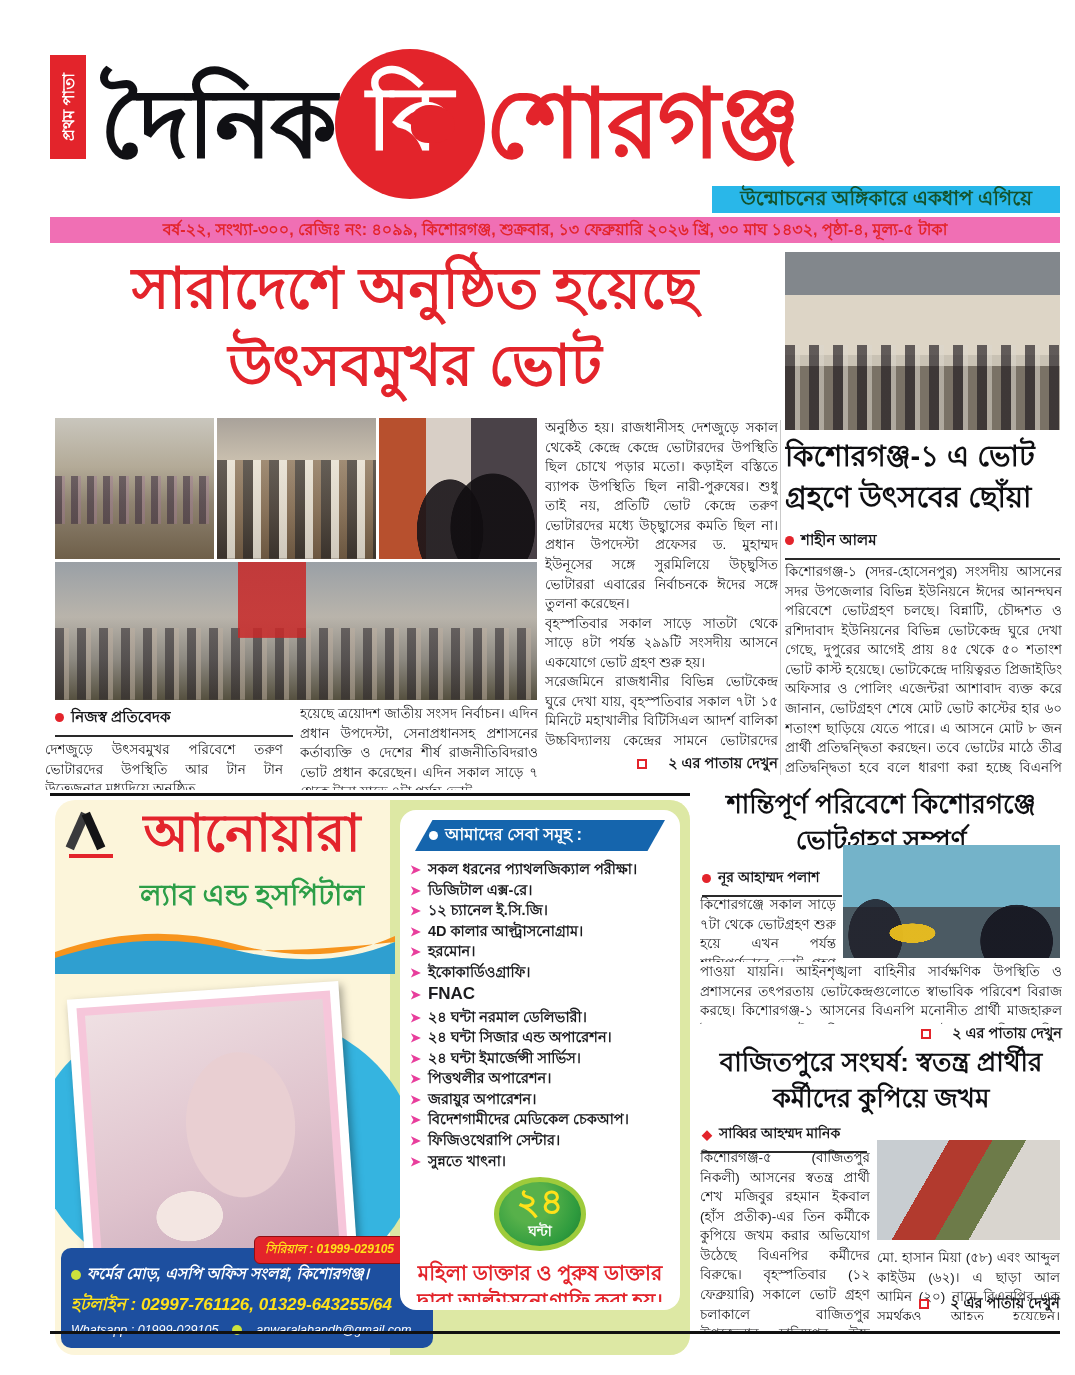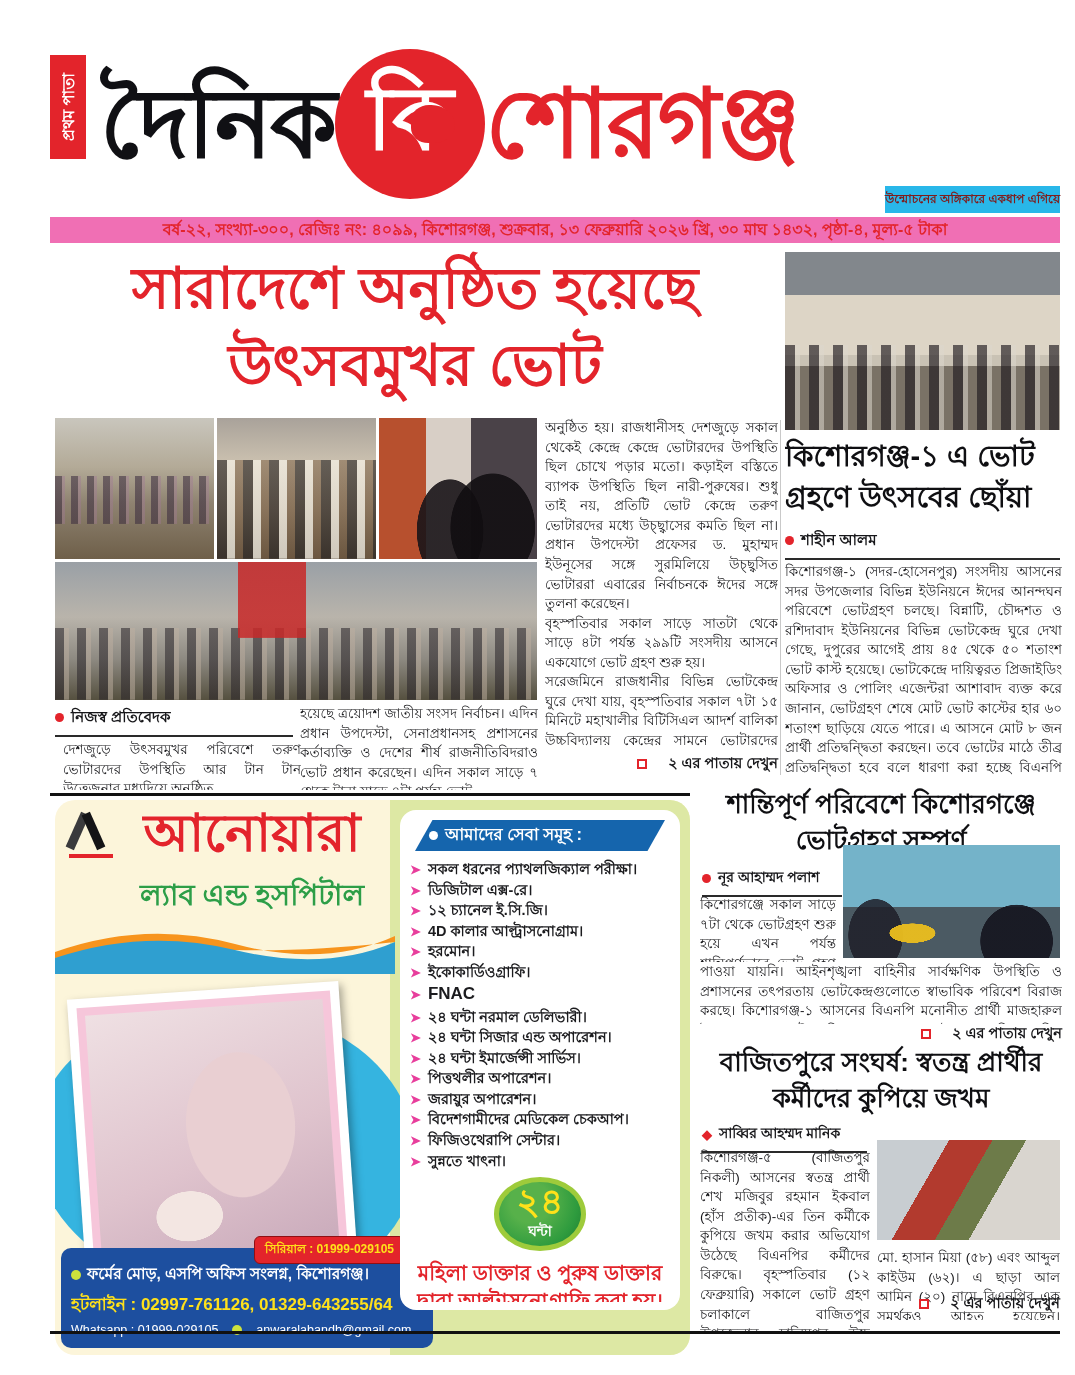--- a/index.html
+++ b/index.html
@@ -13,22 +13,22 @@
     display:flex; align-items:center; justify-content:center; font-size:16px; font-weight:bold;
     writing-mode:vertical-rl; transform:rotate(180deg); }
   .mast-title { left:100px; top:38px; width:870px; height:172px; display:flex; align-items:center;
     justify-content:flex-start; gap:0; overflow:hidden; }
   .t-black { font-size:96px; font-weight:bold; color:#101014; letter-spacing:-2px; line-height:1; }
   .t-circle { width:150px; height:150px; min-width:150px; border-radius:50%; background:#e3242b; color:#fff;
     display:flex; align-items:center; justify-content:center; font-size:88px; font-weight:bold; position:relative; }
   .map-blob { position:absolute; width:44px; height:38px; right:30px; top:56px; background:#e3242b;
     border-radius:46% 60% 52% 44%; }
   .t-red { font-size:96px; font-weight:bold; color:#e3242b; letter-spacing:-2px; line-height:1; }
-  .tagline { top:186px; right:15px; height:27px; background:#29b7e9; color:#7f1d1d; font-weight:bold;
-    font-size:12px; padding:3px 0; display:flex; align-items:center; }
+  .tagline { top:186px; right:15px; height:27px; background:#29b7e9; color:#14532d; font-weight:bold;
+    font-size:20px; padding:3px 28px; display:flex; align-items:center; }
   .dateline { top:217px; left:50px; right:15px; height:26px; background:#f06fb4; color:#e3242b;
     font-weight:bold; font-size:16px; display:flex; align-items:center; justify-content:center;
     white-space:nowrap; overflow:hidden; }
 
   
   .lead-head { top:250px; left:50px; width:730px; height:165px; color:#e3242b; font-weight:bold;
     text-align:center; font-size:57px; line-height:1.35; overflow:hidden; }
   .collage { top:418px; left:55px; width:482px; height:283px; }
   .collage .row { display:flex; gap:3px; }
   .ph { overflow:hidden; background-repeat:no-repeat; }
@@ -53,21 +53,21 @@
   .vrule { top:420px; left:780px; width:1px; height:355px; background:#c9c9c9; }
   p.body { font-size:13.5px; line-height:1.45; text-align:justify; white-space:pre-line; overflow:hidden; }
   .byline { display:flex; align-items:center; gap:7px; font-size:15px; font-weight:bold;
     border-bottom:2px solid #2a2a2a; padding-bottom:5px; }
   .dot { width:9px; height:9px; border-radius:50%; background:#e3242b; }
   .diamond { color:#e3242b; font-size:13px; line-height:1; }
   .cont { display:flex; align-items:center; justify-content:flex-end; gap:21px; font-weight:bold;
     font-size:14.5px; margin-top:4px; }
   .cont-box { width:10px; height:10px; border:2.5px solid #e3242b; background:#fff; }
   .lead-byline { top:705px; left:55px; width:238px; }
-  .lead-col1 { top:740px; left:63px; width:238px; height:50px; }
+  .lead-col1 { top:740px; left:45px; width:238px; height:50px; }
   .lead-col2 { top:704px; left:300px; width:238px; height:86px; }
   .hr-lead { top:793px; left:50px; width:640px; height:2.5px; background:#111; }
   .hr-bottom { top:1331px; left:50px; width:1010px; height:3px; background:#111; }
 
   
   .ph-school { top:252px; left:785px; width:275px; height:178px;
     background-image:repeating-linear-gradient(90deg, rgba(30,25,30,.65) 0 10px, rgba(220,215,205,.55) 10px 15px, rgba(0,0,0,0) 15px 24px),
       linear-gradient(180deg,#82878c 0 24%,#ddd5c6 24% 58%,#c9c2b4 58% 64%,#7a7266 64% 100%);
     background-size:100% 48%,100% 100%; background-position:0 100%,0 0; }
   .k1-head { top:436px; left:785px; width:280px; height:86px; font-size:29px; font-weight:bold;
@@ -115,21 +115,21 @@
   .ad-blob { position:absolute; left:-20px; top:205px; width:380px; height:290px; background:#35b4e0;
     border-radius:48% 52% 46% 54%; }
   .ad-photo-frame { position:absolute; left:22px; top:190px; width:272px; height:300px; background:#fff;
     transform:rotate(-4deg); box-shadow:3px 4px 8px rgba(0,0,0,.35); padding:9px; }
   .ad-photo-mat { width:100%; height:100%; background:#f6c6da; padding:8px; }
   .ad-photo { width:100%; height:100%;
     background:radial-gradient(ellipse 60px 45px at 38% 78%, #f3e6e2 0 55%, rgba(0,0,0,0) 56%),
       radial-gradient(ellipse 90px 120px at 62% 45%, #e9cfd2 0 60%, rgba(0,0,0,0) 61%),
       linear-gradient(160deg,#efe0e3 0%,#dfc3cd 55%,#c6a7b8 100%); }
   .ad-contact { position:absolute; left:6px; top:448px; width:372px; height:100px; background:#1d4f9f;
-    border-radius:10px; color:#fff; padding:6px 10px 4px; }
+    border-radius:10px; color:#fff; padding:6px 10px 4px;font-style:italic; }
   .ad-serial { position:absolute; right:28px; top:-12px; background:#e3242b; color:#ffe11a;
     font-size:12px; font-weight:bold; padding:3px 10px; border-radius:6px; border:1px solid #8f0f14; white-space:nowrap; }
   .ad-addr { display:flex; align-items:center; gap:6px; font-size:15.5px; font-weight:bold; margin-top:8px; white-space:nowrap; overflow:hidden; }
   .gdot { width:10px; height:10px; min-width:10px; border-radius:50%; background:#cde23c; }
   .ad-hot { color:#ffe11a; font-size:17px; font-weight:bold; margin-top:3px; white-space:nowrap; overflow:hidden; }
   .ad-wa { display:flex; align-items:center; gap:14px; font-size:12.5px; margin-top:4px; white-space:nowrap; overflow:hidden; }
   .ad-panel { position:absolute; left:345px; top:10px; width:280px; height:500px; background:#fff;
     border-radius:16px; padding:10px 10px 8px; display:flex; flex-direction:column; }
   .ad-ribbon { align-self:center; width:250px; background:#1565ad; color:#fff; font-weight:bold;
     font-size:16.5px; padding:5px 14px; clip-path:polygon(7% 0,100% 0,93% 100%,0 100%);

